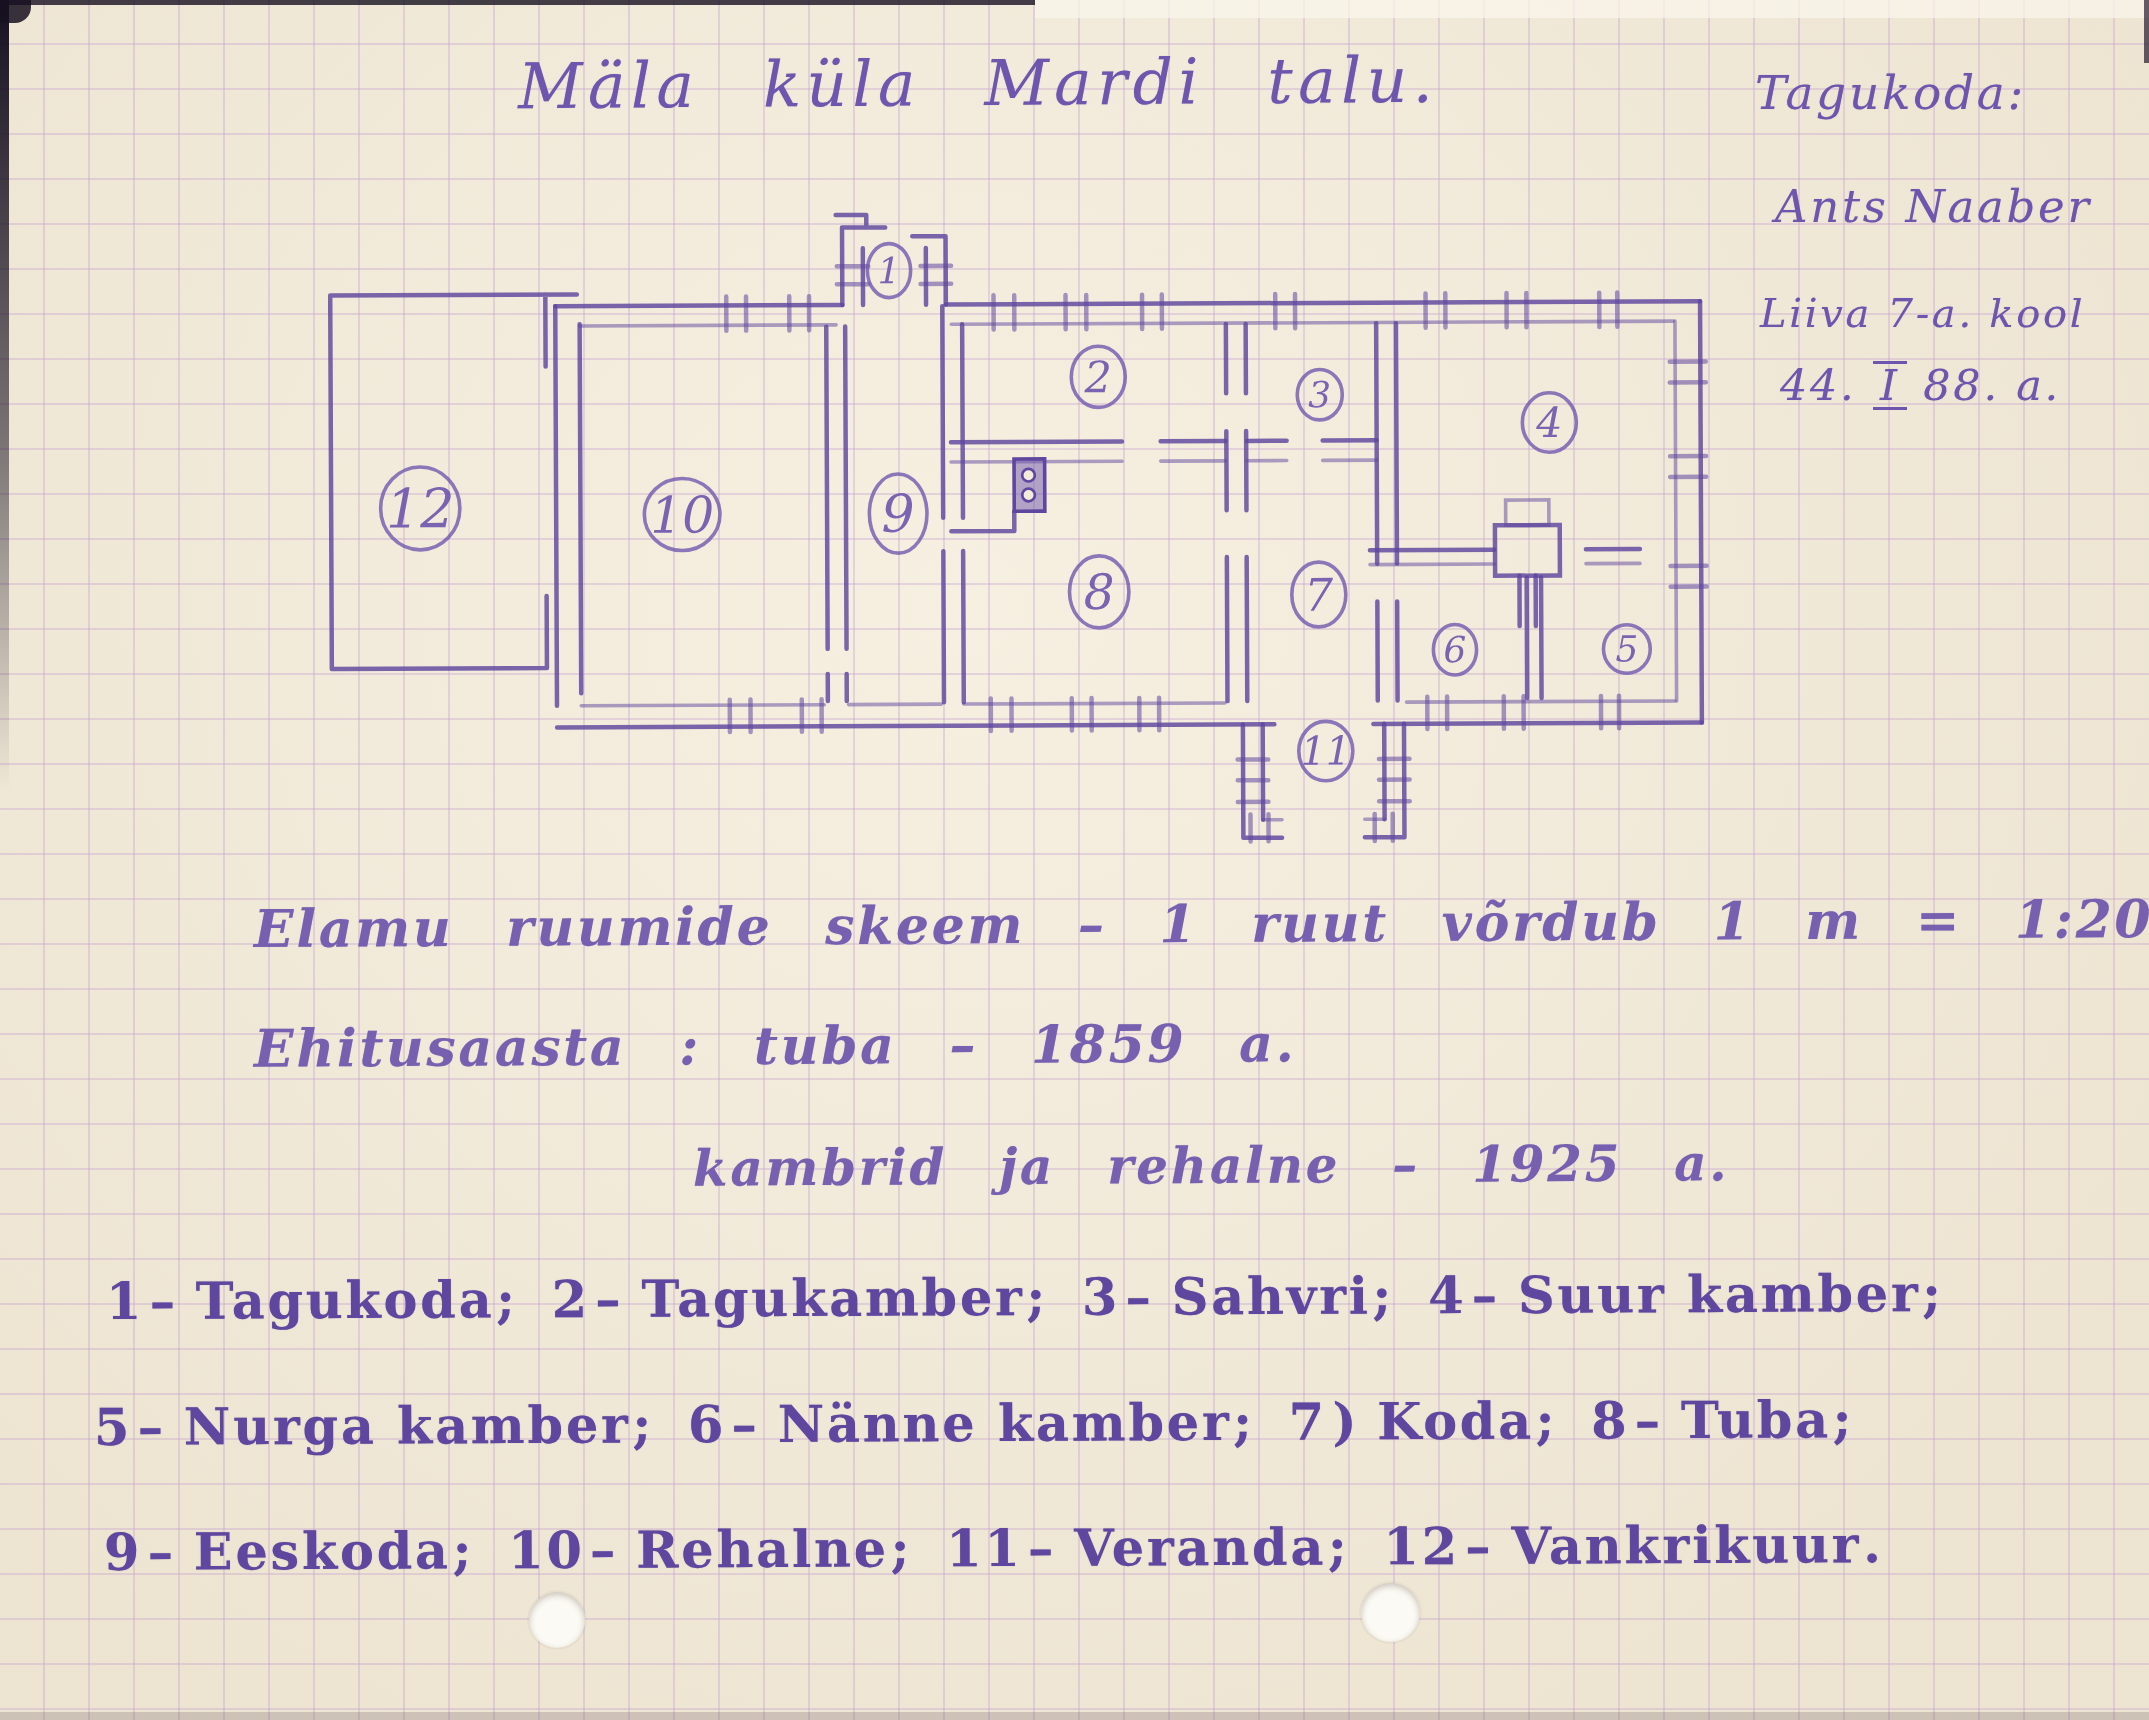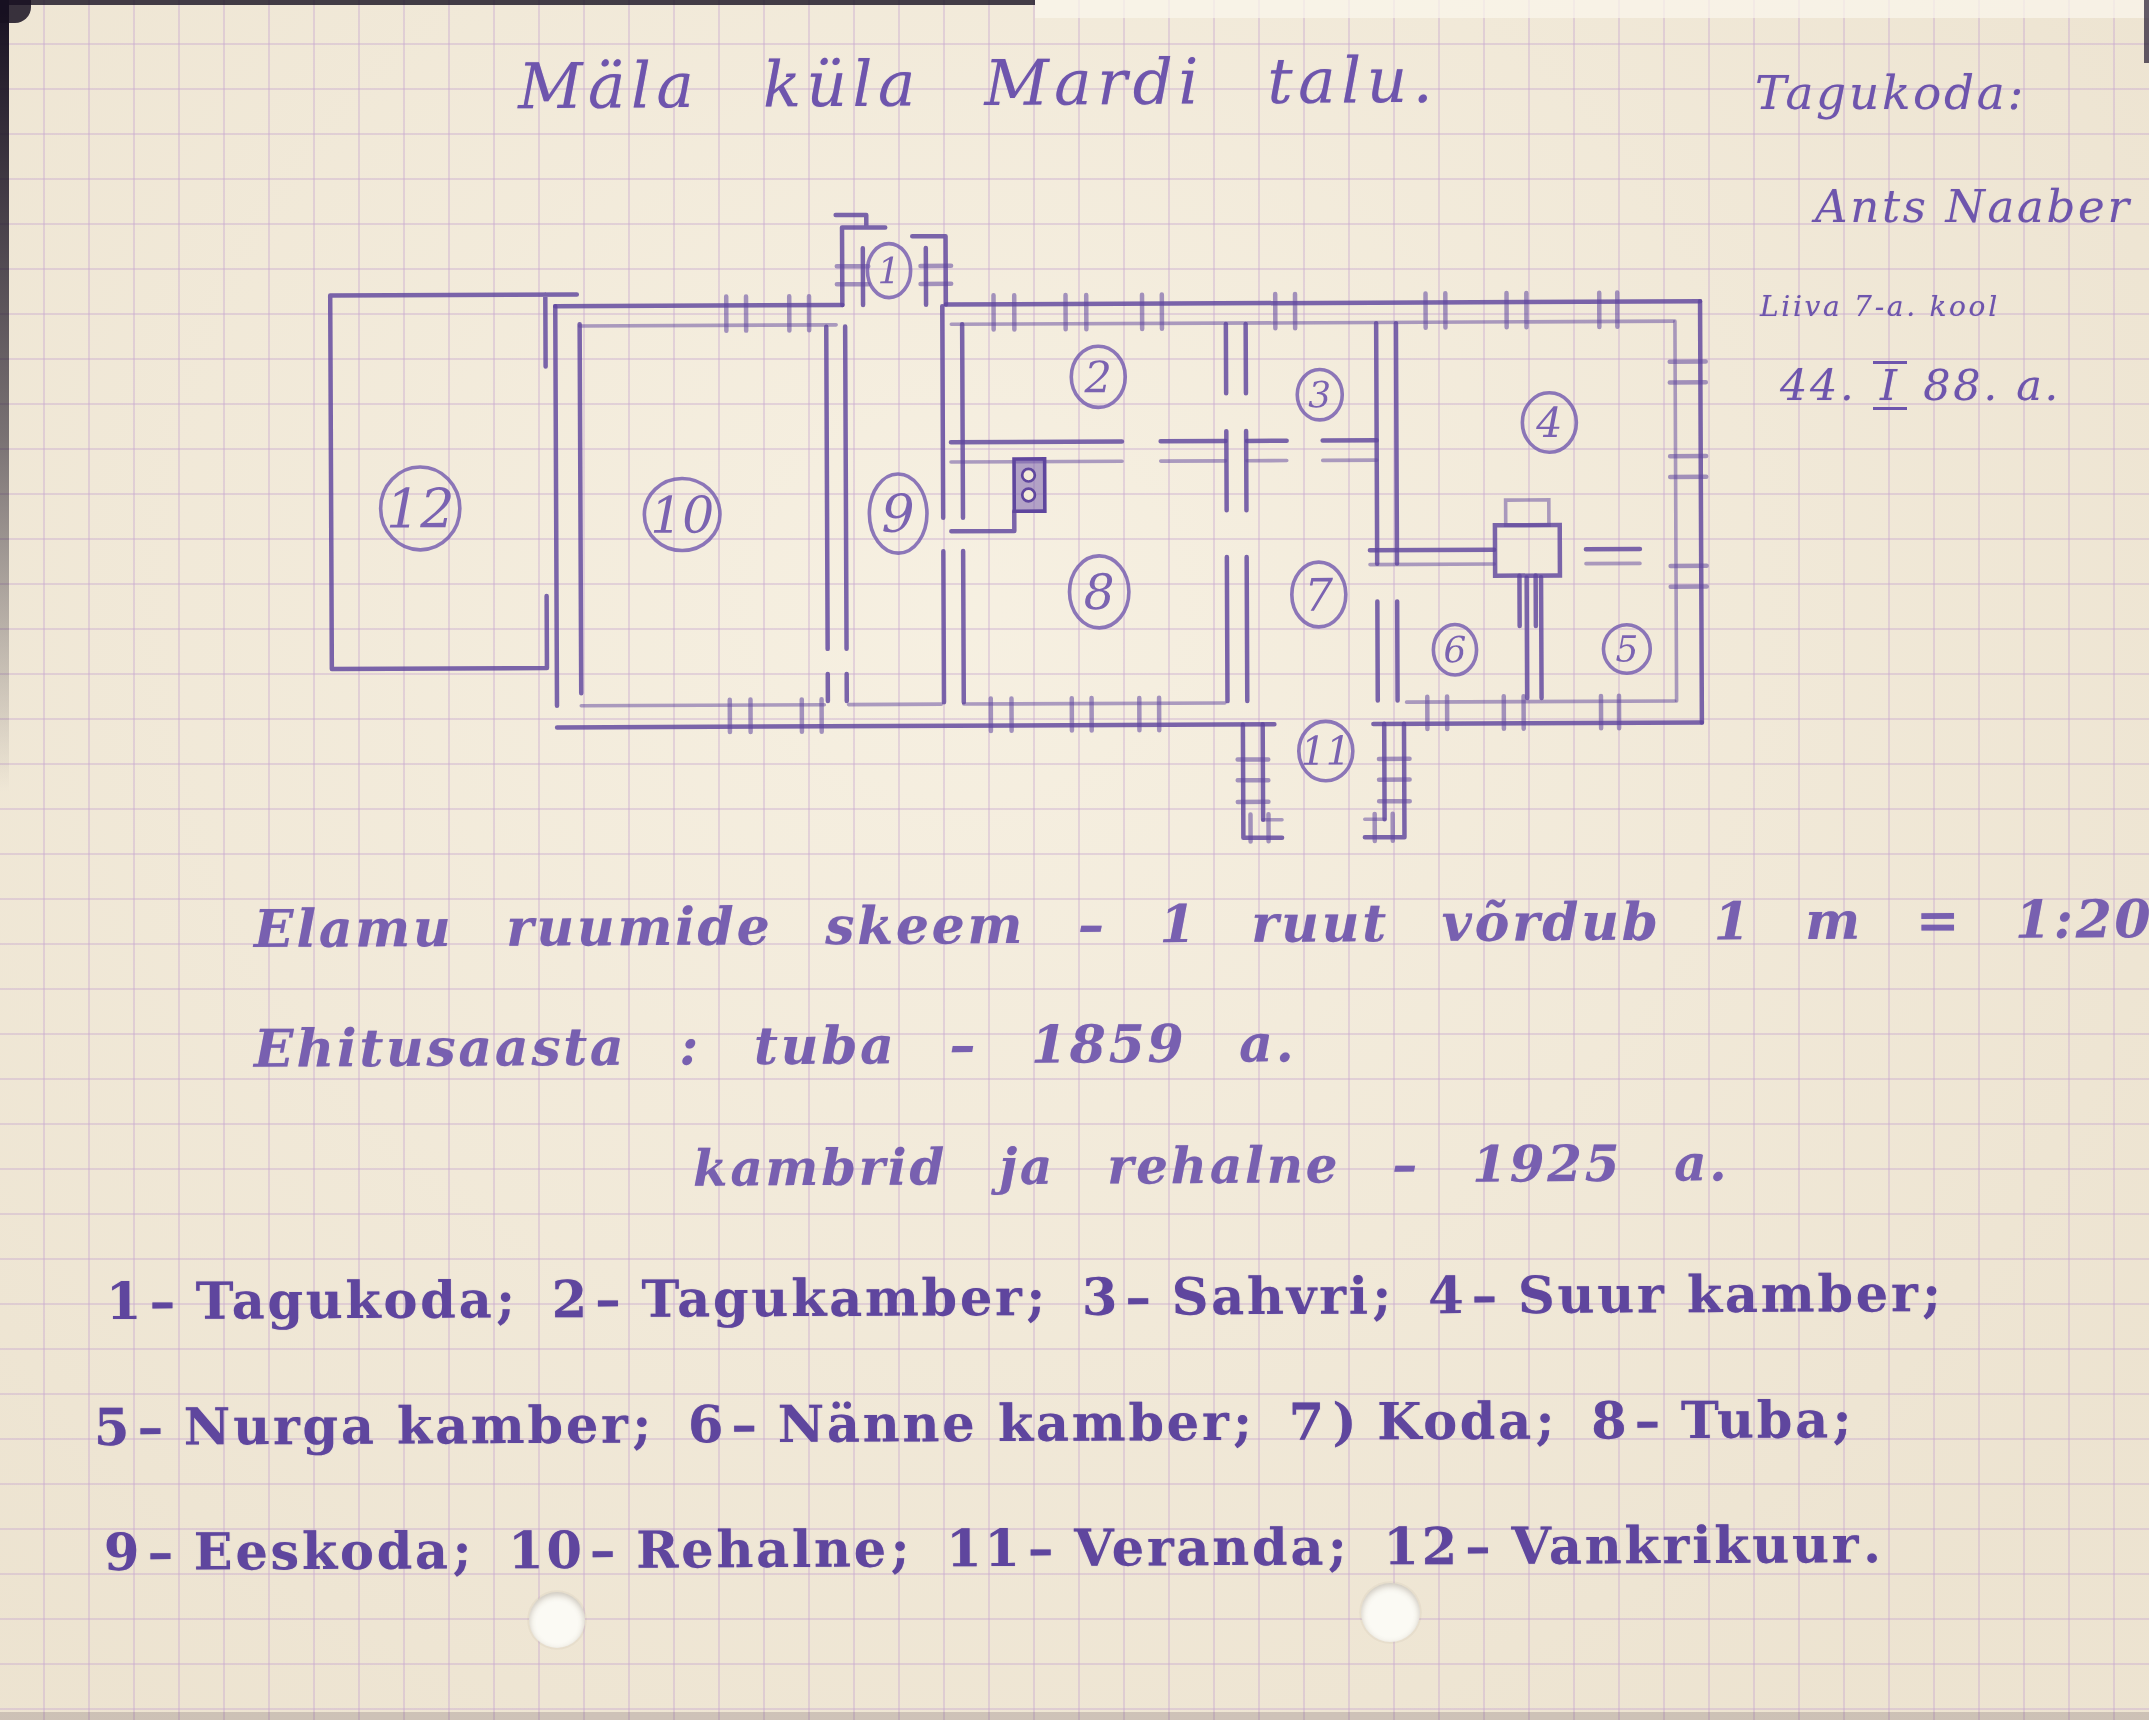--- a/index.html
+++ b/index.html
@@ -81,22 +81,22 @@
 <div class="edge-top"></div>
 <div class="edge-left"></div>
 <div class="corner-tl"></div>
 <div class="strip-top-right"></div>
 <div class="edge-right-top"></div>
 <div class="edge-bottom"></div>
 
 <div class="hand title" style="left:518px;top:47px;">Mäla küla Mardi talu.</div>
 
 <div class="hand author-line" style="left:1755px;top:65px;font-size:47px;">Tagukoda:</div>
-<div class="hand author-line" style="left:1775px;top:180px;font-size:45px;margin-left:40px;">Ants Naaber</div>
-<div class="hand author-line" style="left:1760px;top:290px;font-size:28px;">Liiva 7-a. kool</div>
+<div class="hand author-line" style="left:1775px;top:180px;font-size:45px;">Ants Naaber</div>
+<div class="hand author-line" style="left:1760px;top:290px;font-size:40px;">Liiva 7-a. kool</div>
 <div class="hand author-line" style="left:1780px;top:360px;font-size:43px;">
   <span>44.</span>
   <span class="roman">I</span>
   <span>88. a.</span>
 </div>
 
 <svg class="plan" width="1458" height="684" viewBox="0 0 1620 760">
   <g>
 
     <path class="w" d="M38,125 H312 M38,125 V540 M38,540 H277 M277,125 V205 M277,460 V540"></path>

